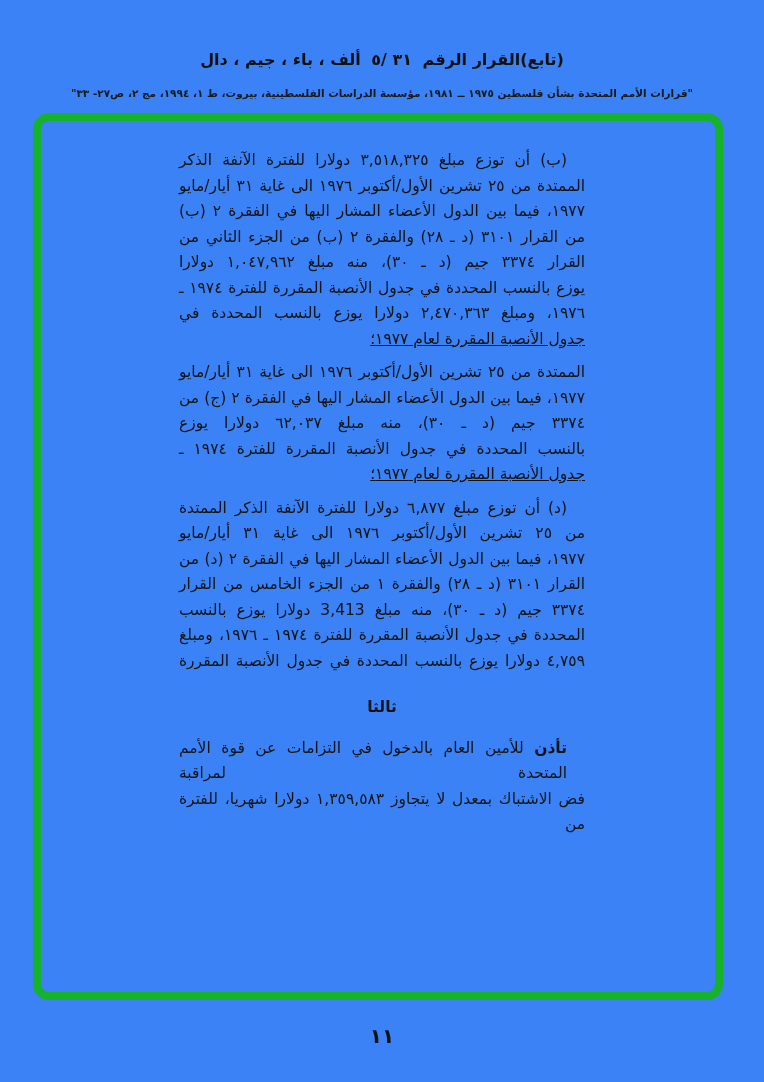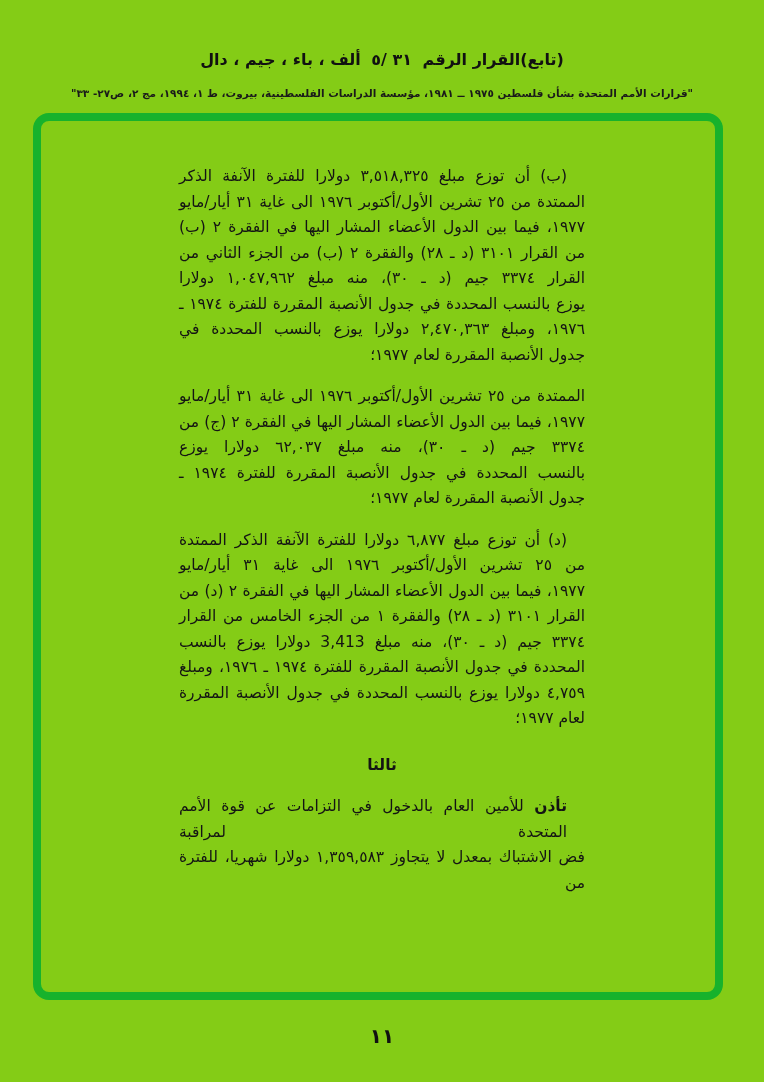--- a/index.html
+++ b/index.html
@@ -1,20 +1,20 @@
 <!DOCTYPE html>
 <html lang="ar"><head>
 <meta charset="utf-8">
 <style>
   html, body { margin:0; padding:0; background:#ffffff; }
   .page {
     position: relative;
     width: 764px;
     height: 1082px;
-    background: #84cc16;
+    background: #3b82f6;
     font-family: "DejaVu Sans", sans-serif;
     color: #161616;
     overflow: hidden;
   }
   .hdr1 {
     position: absolute;
     top: 50px; left: 0; right: 0;
     text-align: center;
     direction: rtl;
     font-weight: bold;
@@ -45,24 +45,24 @@
   .textcol {
     position: absolute;
     top: 148px;
     right: 179px;
     width: 406px;
     direction: rtl;
     font-size: 15.5px;
     line-height: 25.5px;
     color: #141414;
   }
-  .para { margin: 16px 0 8px 0; }
+  .para { margin: 0 0 8px 0; }
   .tline { text-align: justify; text-align-last: justify; }
   .tline.first { padding-right: 18px; }
-  .tline.lastline { text-align: center; text-align-last: right; }
+  .tline.lastline { text-align: center; text-align-last: right; text-decoration: underline; }
   .sec-heading {
     text-align: center;
     font-weight: bold;
     font-size: 15.5px;
     margin: 21px 0 15px 0;
   }
   .final .tline { text-align: justify; text-align-last: justify; }
   .final .lead { font-weight: bold; }
   .pagenum {
     position: absolute;
@@ -112,21 +112,20 @@
       </div>
 
     <div class="para">
         <div class="tline first">(د) أن توزع مبلغ ٦,٨٧٧ دولارا للفترة الآنفة الذكر الممتدة</div>
         <div class="tline">من ٢٥ تشرين الأول/أكتوبر ١٩٧٦ الى غاية ٣١ أيار/مايو</div>
         <div class="tline">١٩٧٧، فيما بين الدول الأعضاء المشار اليها في الفقرة ٢ (د) من</div>
         <div class="tline">القرار ٣١٠١ (د ـ ٢٨) والفقرة ١ من الجزء الخامس من القرار</div>
         <div class="tline">٣٣٧٤ جيم (د ـ ٣٠)، منه مبلغ 3,413 دولارا يوزع بالنسب</div>
         <div class="tline">المحددة في جدول الأنصبة المقررة للفترة ١٩٧٤ ـ ١٩٧٦، ومبلغ</div>
         <div class="tline">٤,٧٥٩ دولارا يوزع بالنسب المحددة في جدول الأنصبة المقررة</div>
-        <div class="tline lastline">لعام ١٩٧٧؛</div>
       </div>
 
     <div class="sec-heading">ثالثا</div>
 
     <div class="para final">
       <div class="tline first">
         <b class="lead">تأذن</b>
         <span>للأمين العام بالدخول في التزامات عن قوة الأمم المتحدة لمراقبة</span>
       </div>
       <div class="tline">فض الاشتباك بمعدل لا يتجاوز ١,٣٥٩,٥٨٣ دولارا شهريا، للفترة من</div>

